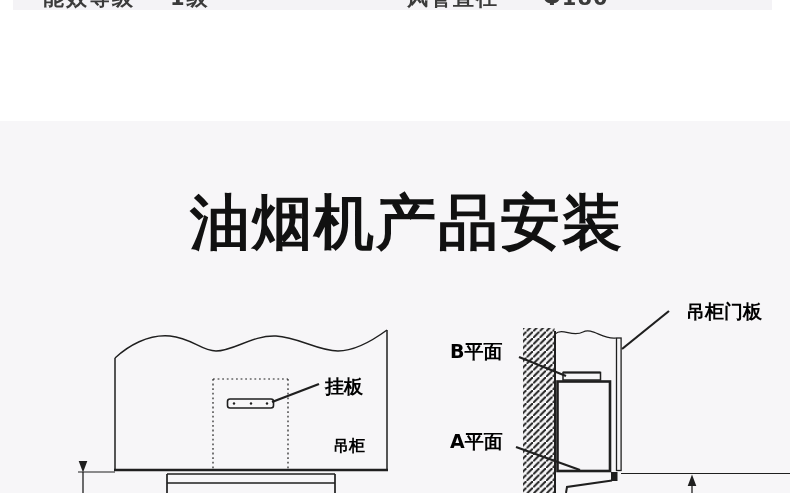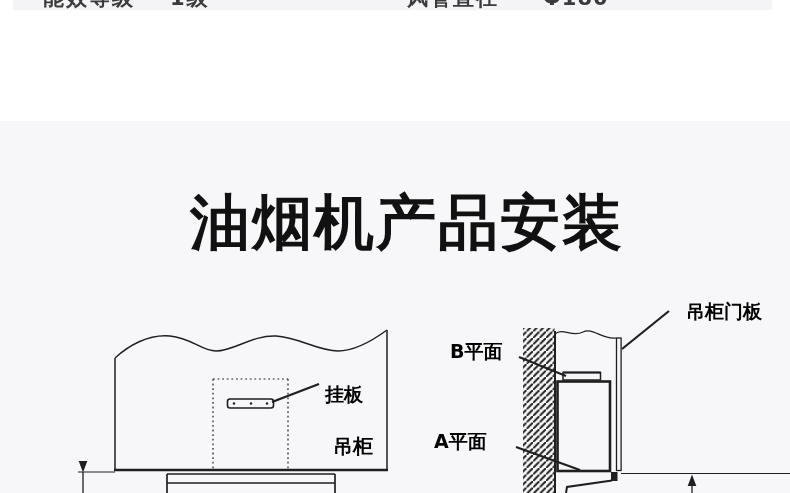--- a/index.html
+++ b/index.html
@@ -31,24 +31,24 @@
   .big-title {
     position:absolute; left:12px; top:183px; width:790px;
     text-align:center; font-size:60px; font-weight:bold; color:#111111;
     letter-spacing:2px; white-space:nowrap;
   }
   svg.diagram-layer { position:absolute; left:0; top:0; width:790px; height:493px; }
   .dlabel {
     position:absolute; font-size:19px; font-weight:600; color:#000000;
     white-space:nowrap; line-height:20px;
   }
-  .lbl-hanger  { left:325px; top:376px;margin-top:8px; }
-  .lbl-cabinet { left:333px; top:436px; font-size:20px; }
+  .lbl-hanger  { left:325px; top:376px; }
+  .lbl-cabinet { left:333px; top:436px; font-size:16px; }
   .lbl-bplane  { left:450px; top:341px; }
-  .lbl-aplane  { left:434px; top:431px;text-align:right; }
+  .lbl-aplane  { left:450px; top:431px;text-align:right; }
   .lbl-door    { left:686px; top:301px; }
 </style>
 </head>
 <body>
 
 <div class="page">
 
   <div class="spec-row">
     <span class="spec-text spec-l1">能效等级</span>
     <span class="spec-text spec-v1">1级</span>

